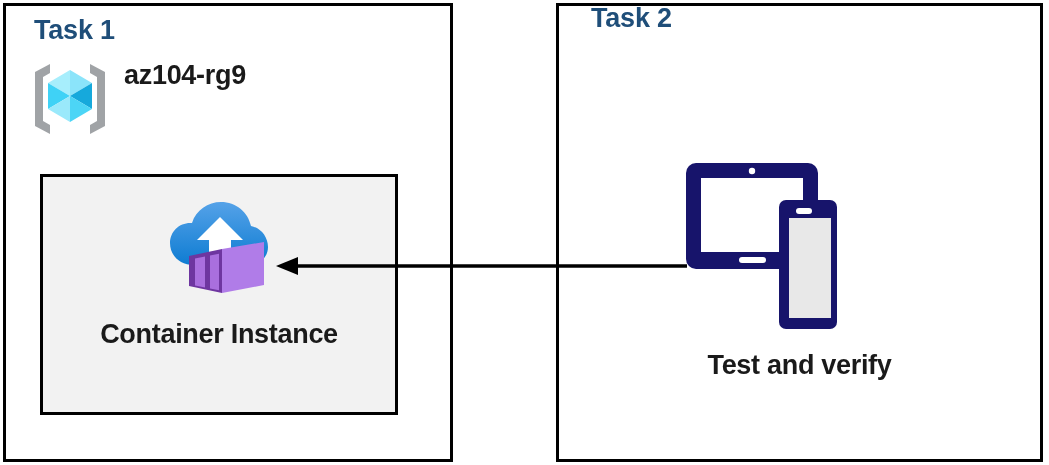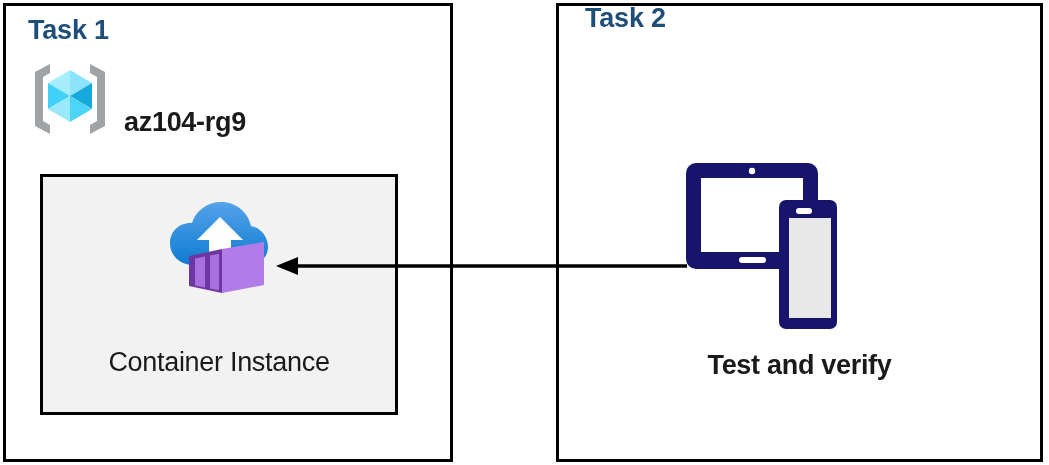--- a/index.html
+++ b/index.html
@@ -28,31 +28,32 @@
   #panel-task1 { left: 3px;   top: 3px; width: 450px; height: 459px; }
   #panel-task2 { left: 556px; top: 3px; width: 487px; height: 459px; }
 
   .panel-title {
     position: absolute;
     font-size: 27px;
     font-weight: bold;
     color: #1F4E79;
     letter-spacing: -0.2px;
     white-space: nowrap;
+    margin-left: 6px;
   }
   #title-task1 { left: 28px;  top: 15px; }
   #title-task2 { left: 585px; top: 3px; }
 
   
   #rg-row {
     position: absolute;
     left: 30px;
     top: 60px;
     display: flex;
-    align-items: flex-end;
+    align-items: flex-start;
     gap: 14px;
   }
   #rg-icon { width: 80px; height: 78px; display: block; }
   #rg-label {
     font-size: 27px;
     font-weight: bold;
     color: #1A1A1A;
     white-space: nowrap;
     letter-spacing: -0.3px;
   }
@@ -77,24 +78,23 @@
     height: 98px;
     display: block;
   }
   #aci-label {
     position: absolute;
     left: 0;
     right: 0;
     top: 142px;
     text-align: center;
     font-size: 27px;
-    font-weight: normal;
+    font-weight: bold;
     color: #1A1A1A;
     letter-spacing: -0.3px;
-    margin-top: 28px;
   }
 
   
   #devices-icon {
     position: absolute;
     left: 683px;
     top: 160px;
     width: 186px;
     height: 172px;
     display: block;

